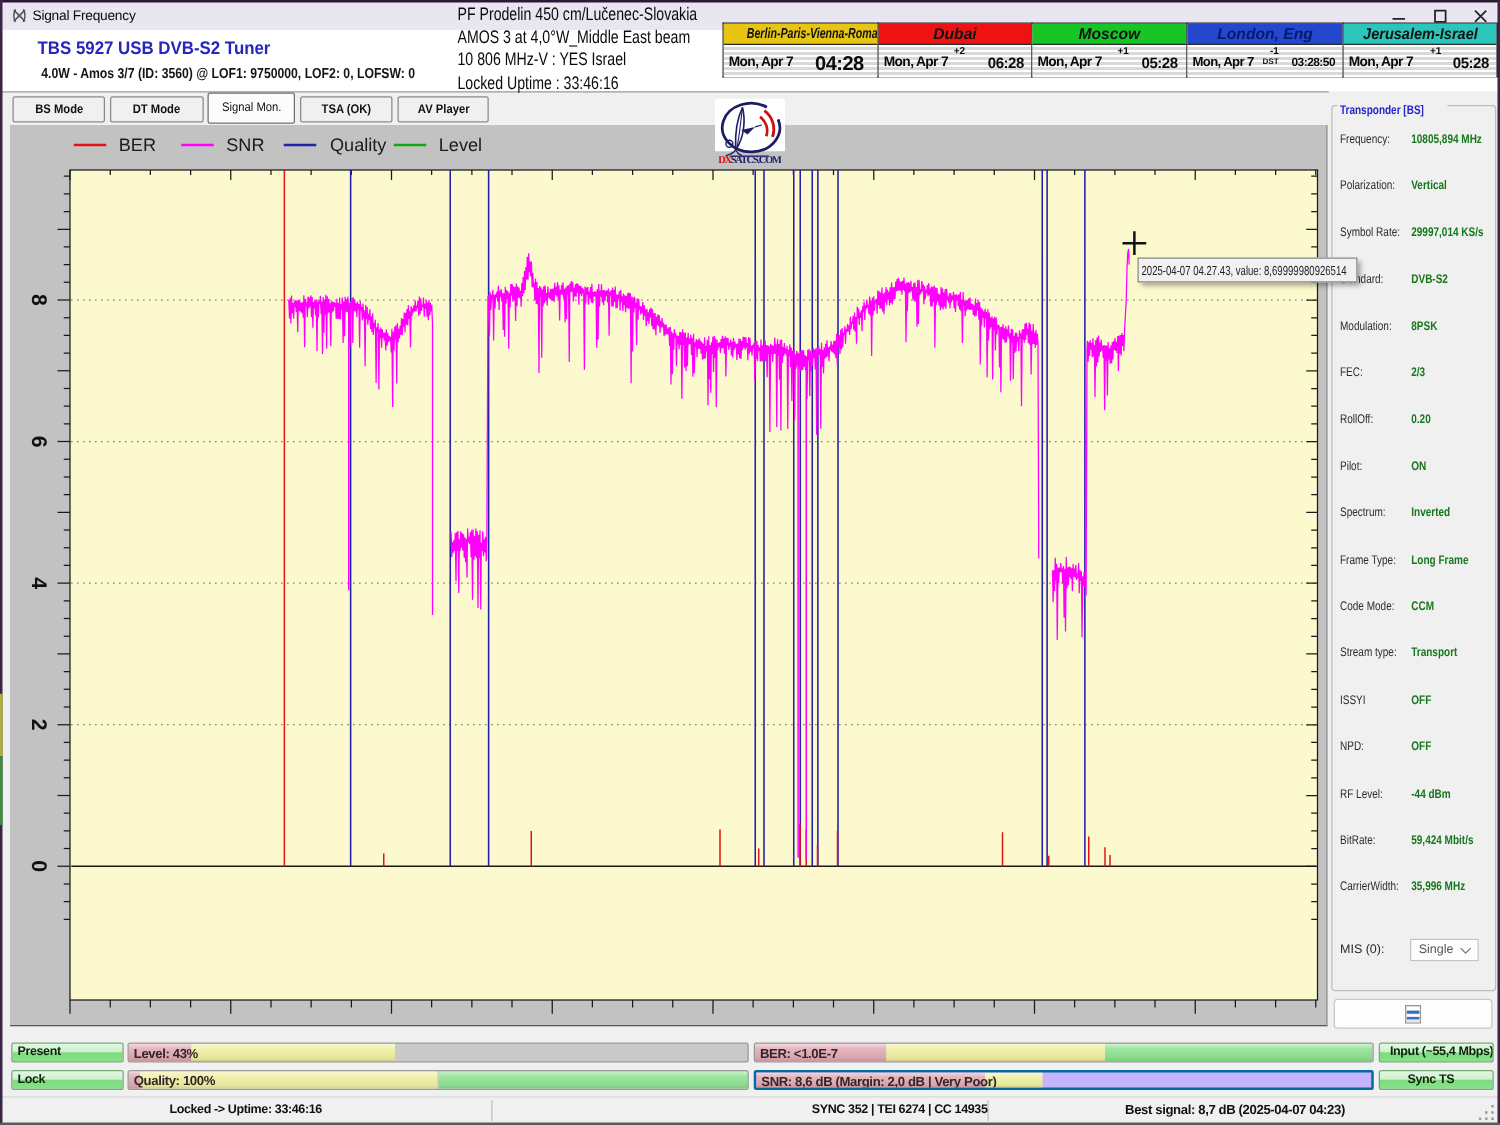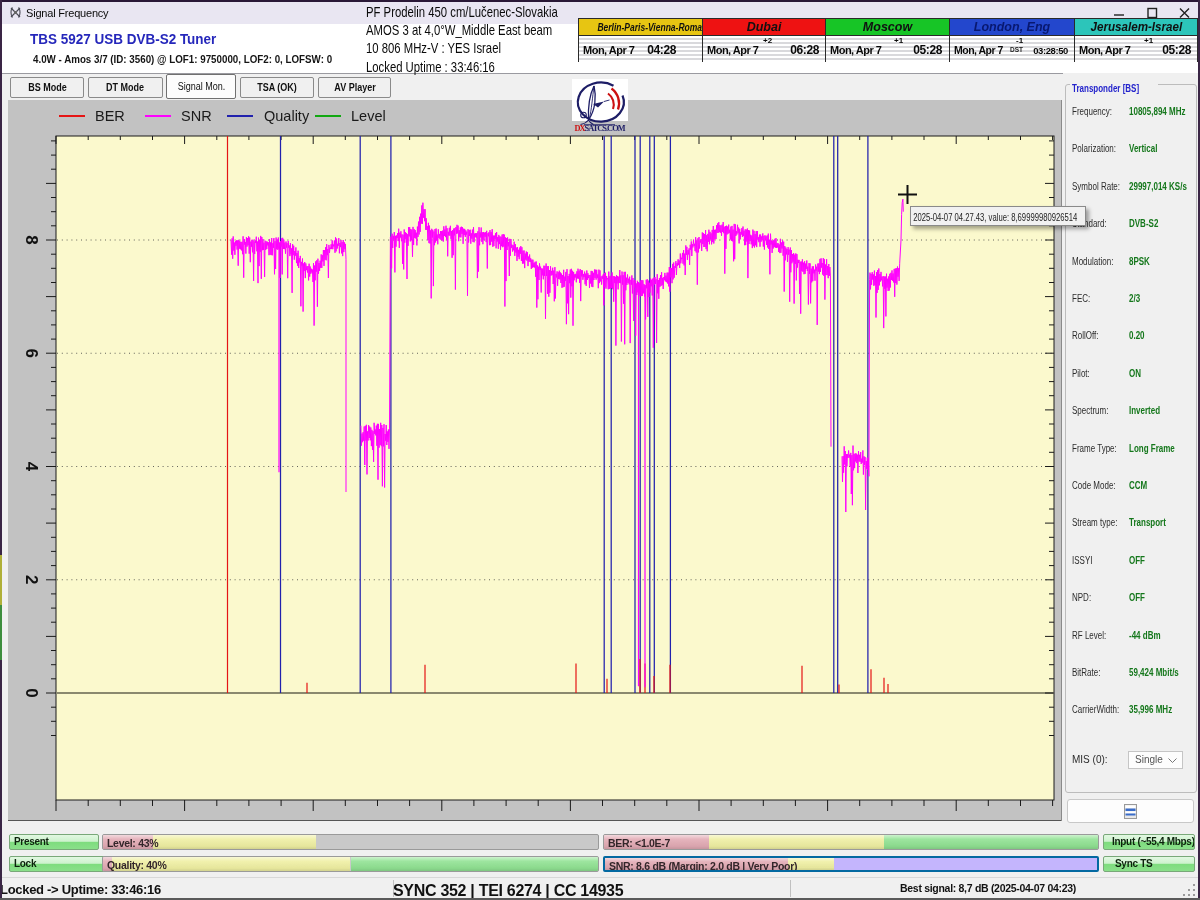--- a/index.html
+++ b/index.html
@@ -33,21 +33,21 @@
 <div class="abs" style="left:0;top:73px;width:1063px;height:1px;background:#9a9aa0"></div>
 <div class="abs" style="left:30px;top:31px;font-size:14.5px;font-weight:bold;color:#2527bb;transform:scaleX(0.93);transform-origin:0 0;white-space:nowrap">TBS 5927 USB DVB-S2 Tuner</div>
 <div class="abs" style="left:33px;top:53px;font-size:11.5px;font-weight:bold;color:#141414;transform:scaleX(0.85);transform-origin:0 0;white-space:nowrap">4.0W - Amos 3/7 (ID: 3560) @ LOF1: 9750000, LOF2: 0, LOFSW: 0</div>
 <div class="abs" style="left:366px;top:3px;font-size:14.5px;line-height:18.2px;color:#0a0a0a;transform:scaleX(0.78);transform-origin:0 0;white-space:nowrap">PF Prodelin 450 cm/Lučenec-Slovakia<br>AMOS 3 at 4,0°W_Middle East beam<br>10 806 MHz-V : YES Israel<br>Locked Uptime : 33:46:16</div>
 
 <div style="position:absolute;left:578px;top:18px;height:44px;display:flex;z-index:6">
 <div style="width:124px;height:44px;border:1px solid #2a2a2a;border-right-width:0;box-sizing:border-box;position:relative">
 <div style="height:16px;background:#e7c512;border-bottom:1px solid #2a2a2a;color:#111;font-style:italic;font-weight:bold;font-size:11.5px;line-height:16px;white-space:nowrap"><span style="display:inline-block;transform:scaleX(0.74);transform-origin:50% 50%">Berlin-Paris-Vienna-Roma</span></div>
 <div style="height:26px;background:repeating-linear-gradient(#ffffff 0 2px,#d9d9dc 2px 4px);position:relative;font-weight:bold;color:#0a0a0a">
 <span style="position:absolute;left:4px;top:8px;font-size:11px;letter-spacing:-0.5px;white-space:nowrap">Mon, Apr 7</span>
-<span style="position:absolute;right:26px;top:7px;font-size:12px;letter-spacing:-0.4px">04:28</span>
+<span style="position:absolute;right:11px;top:7px;font-size:16px;letter-spacing:-0.4px">04:28</span>
 </div>
     </div>
 <div style="width:123px;height:44px;border:1px solid #2a2a2a;border-right-width:0;box-sizing:border-box;position:relative">
 <div style="height:16px;background:#ee1212;border-bottom:1px solid #2a2a2a;color:#111;font-style:italic;font-weight:bold;font-size:12.5px;text-align:center;line-height:16px;white-space:nowrap"><span style="display:inline-block;transform:scaleX(1.0);transform-origin:50% 50%">Dubai</span></div>
 <div style="height:26px;background:repeating-linear-gradient(#ffffff 0 2px,#d9d9dc 2px 4px);position:relative;font-weight:bold;color:#0a0a0a">
 <span style="position:absolute;left:4px;top:8px;font-size:11px;letter-spacing:-0.5px;white-space:nowrap">Mon, Apr 7</span>
         <span style="position:absolute;left:60px;top:0px;font-size:8px;font-weight:bold">+2</span>
 <span style="position:absolute;right:6px;top:7px;font-size:12px;letter-spacing:-0.4px">06:28</span>
 </div>
     </div>
@@ -345,51 +345,51 @@
 <svg width="13" height="15" style="position:absolute;left:56px;top:4px" viewBox="0 0 13 15">
 <rect x="0.5" y="0.5" width="12" height="14" fill="#e8e8e8" stroke="#999"></rect>
 <rect x="1.5" y="1.5" width="10" height="3" fill="#fff"></rect>
 <rect x="1.5" y="4.5" width="10" height="2.5" fill="#3a6cc8"></rect>
 <rect x="1.5" y="7.5" width="10" height="2" fill="#fff"></rect>
 <rect x="1.5" y="9.5" width="10" height="2" fill="#3a6cc8"></rect>
 </svg>
 </div>
 
 <div style="position:absolute;left:9px;top:834px;width:90px;height:16px;border:1px solid #79a879;border-radius:2px;box-sizing:border-box;background:linear-gradient(#e2f8e2 0%,#cdf2cd 45%,#7edc7e 52%,#8ae08a 100%);font-size:10px;font-weight:bold;color:#0c220c;padding-left:4px;line-height:14px;white-space:nowrap;overflow:hidden;letter-spacing:-0.3px">Present</div>
-<div style="position:absolute;left:9px;top:856px;width:100px;height:16px;border:1px solid #79a879;border-radius:2px;box-sizing:border-box;background:linear-gradient(#e2f8e2 0%,#cdf2cd 45%,#7edc7e 52%,#8ae08a 100%);font-size:10px;font-weight:bold;color:#0c220c;padding-left:4px;line-height:14px;white-space:nowrap;overflow:hidden;letter-spacing:-0.3px">Lock</div>
+<div style="position:absolute;left:9px;top:856px;width:90px;height:16px;border:1px solid #79a879;border-radius:2px;box-sizing:border-box;background:linear-gradient(#e2f8e2 0%,#cdf2cd 45%,#7edc7e 52%,#8ae08a 100%);font-size:10px;font-weight:bold;color:#0c220c;padding-left:4px;line-height:14px;white-space:nowrap;overflow:hidden;letter-spacing:-0.3px">Lock</div>
 <div style="position:absolute;left:1103px;top:834px;width:92px;height:16px;border:1px solid #79a879;border-radius:2px;box-sizing:border-box;background:linear-gradient(#e2f8e2 0%,#cdf2cd 45%,#7edc7e 52%,#8ae08a 100%);font-size:10px;font-weight:bold;color:#0c220c;padding-left:8px;line-height:14px;white-space:nowrap;overflow:hidden;letter-spacing:-0.3px">Input (~55,4 Mbps)</div>
-<div style="position:absolute;left:1103px;top:856px;width:92px;height:16px;border:1px solid #79a879;border-radius:2px;box-sizing:border-box;background:linear-gradient(#e2f8e2 0%,#cdf2cd 45%,#7edc7e 52%,#8ae08a 100%);font-size:10px;font-weight:bold;color:#0c220c;padding-left:11px;line-height:14px;white-space:nowrap;overflow:hidden;letter-spacing:-0.3px">Sync TS</div>
+<div style="position:absolute;left:1103px;top:856px;width:92px;height:16px;border:1px solid #79a879;border-radius:2px;box-sizing:border-box;background:linear-gradient(#e2f8e2 0%,#cdf2cd 45%,#7edc7e 52%,#8ae08a 100%);font-size:10px;font-weight:bold;color:#0c220c;padding-left:22px;line-height:14px;white-space:nowrap;overflow:hidden;letter-spacing:-0.3px">Sync TS</div>
 <div style="position:absolute;left:102px;top:834px;width:497px;height:16px;border:1px solid #9a9a9a;border-radius:2px;box-sizing:border-box;overflow:hidden;background:#c9c9c9">
     <div style="position:absolute;left:0.0%;top:0;width:10.2%;height:100%;background:linear-gradient(rgba(255,255,255,0.55) 0%,rgba(255,255,255,0.12) 30%,rgba(0,0,0,0.04) 80%,rgba(0,0,0,0.12) 100%),linear-gradient(#e2aab4,#e2aab4)"></div>
     <div style="position:absolute;left:10.2%;top:0;width:32.8%;height:100%;background:linear-gradient(rgba(255,255,255,0.55) 0%,rgba(255,255,255,0.12) 30%,rgba(0,0,0,0.04) 80%,rgba(0,0,0,0.12) 100%),linear-gradient(#efefa2,#efefa2)"></div>
 <span style="position:absolute;left:4px;top:2px;font-size:10.5px;font-weight:bold;color:#33262a;letter-spacing:-0.3px;white-space:nowrap">Level: 43%</span>
   </div>
 <div style="position:absolute;left:102px;top:856px;width:497px;height:16px;border:1px solid #9a9a9a;border-radius:2px;box-sizing:border-box;overflow:hidden;background:#c9c9c9">
     <div style="position:absolute;left:0.0%;top:0;width:1.8%;height:100%;background:linear-gradient(rgba(255,255,255,0.55) 0%,rgba(255,255,255,0.12) 30%,rgba(0,0,0,0.04) 80%,rgba(0,0,0,0.12) 100%),linear-gradient(#e2aab4,#e2aab4)"></div>
     <div style="position:absolute;left:1.8%;top:0;width:48.2%;height:100%;background:linear-gradient(rgba(255,255,255,0.55) 0%,rgba(255,255,255,0.12) 30%,rgba(0,0,0,0.04) 80%,rgba(0,0,0,0.12) 100%),linear-gradient(#efefa2,#efefa2)"></div>
     <div style="position:absolute;left:50.0%;top:0;width:50.0%;height:100%;background:linear-gradient(rgba(255,255,255,0.55) 0%,rgba(255,255,255,0.12) 30%,rgba(0,0,0,0.04) 80%,rgba(0,0,0,0.12) 100%),linear-gradient(#90e292,#90e292)"></div>
-<span style="position:absolute;left:4px;top:2px;font-size:10.5px;font-weight:bold;color:#33262a;letter-spacing:-0.3px;white-space:nowrap">Quality: 40%</span>
+<span style="position:absolute;left:4px;top:2px;font-size:10.5px;font-weight:bold;color:#33262a;letter-spacing:-0.3px;white-space:nowrap">Quality: 100%</span>
   </div>
 <div style="position:absolute;left:603px;top:834px;width:496px;height:16px;border:1px solid #9a9a9a;border-radius:2px;box-sizing:border-box;overflow:hidden;background:#c9c9c9">
     <div style="position:absolute;left:0.0%;top:0;width:21.3%;height:100%;background:linear-gradient(rgba(255,255,255,0.55) 0%,rgba(255,255,255,0.12) 30%,rgba(0,0,0,0.04) 80%,rgba(0,0,0,0.12) 100%),linear-gradient(#e2aab4,#e2aab4)"></div>
     <div style="position:absolute;left:21.3%;top:0;width:35.3%;height:100%;background:linear-gradient(rgba(255,255,255,0.55) 0%,rgba(255,255,255,0.12) 30%,rgba(0,0,0,0.04) 80%,rgba(0,0,0,0.12) 100%),linear-gradient(#efefa2,#efefa2)"></div>
     <div style="position:absolute;left:56.6%;top:0;width:43.4%;height:100%;background:linear-gradient(rgba(255,255,255,0.55) 0%,rgba(255,255,255,0.12) 30%,rgba(0,0,0,0.04) 80%,rgba(0,0,0,0.12) 100%),linear-gradient(#90e292,#90e292)"></div>
 <span style="position:absolute;left:4px;top:2px;font-size:10.5px;font-weight:bold;color:#33262a;letter-spacing:-0.3px;white-space:nowrap">BER: &lt;1.0E-7</span>
   </div>
 <div style="position:absolute;left:603px;top:856px;width:496px;height:16px;border:2px solid #0369a1;border-radius:2px;box-sizing:border-box;overflow:hidden;background:#c4b5fd">
     <div style="position:absolute;left:0.0%;top:0;width:37.1%;height:100%;background:linear-gradient(rgba(255,255,255,0.55) 0%,rgba(255,255,255,0.12) 30%,rgba(0,0,0,0.04) 80%,rgba(0,0,0,0.12) 100%),linear-gradient(#e2aab4,#e2aab4)"></div>
     <div style="position:absolute;left:37.1%;top:0;width:9.4%;height:100%;background:linear-gradient(rgba(255,255,255,0.55) 0%,rgba(255,255,255,0.12) 30%,rgba(0,0,0,0.04) 80%,rgba(0,0,0,0.12) 100%),linear-gradient(#efefa2,#efefa2)"></div>
 <span style="position:absolute;left:4px;top:2px;font-size:10.5px;font-weight:bold;color:#33262a;letter-spacing:-0.3px;white-space:nowrap">SNR: 8,6 dB (Margin: 2,0 dB | Very Poor)</span>
   </div>
 
 <div class="abs" style="left:0;top:877px;width:1200px;height:1px;background:#d8d8d8"></div>
 <div class="abs" style="left:393px;top:880px;width:1px;height:17px;background:#c0c0c0"></div>
 <div class="abs" style="left:790px;top:880px;width:1px;height:17px;background:#c0c0c0"></div>
-<div class="abs" style="left:0px;top:882px;width:393px;font-size:13px;font-weight:bold;color:#111;letter-spacing:-0.3px">Locked -&gt; Uptime: 33:46:16</div>
-<div class="abs" style="left:393px;top:882px;width:397px;text-align:left;font-size:16px;font-weight:bold;color:#111;letter-spacing:-0.3px">SYNC 352 | TEI 6274 | CC 14935</div>
+<div class="abs" style="left:0px;top:882px;width:393px;text-align:center;font-size:10px;font-weight:bold;color:#111;letter-spacing:-0.3px">Locked -&gt; Uptime: 33:46:16</div>
+<div class="abs" style="left:393px;top:882px;width:397px;text-align:right;font-size:10px;font-weight:bold;color:#111;letter-spacing:-0.3px">SYNC 352 | TEI 6274 | CC 14935</div>
 <div class="abs" style="left:790px;top:882px;width:396px;text-align:center;font-size:10.5px;font-weight:bold;color:#111;letter-spacing:-0.3px">Best signal: 8,7 dB (2025-04-07 04:23)</div>
 <svg width="14" height="14" style="position:absolute;left:1183px;top:884px">
 <g fill="#9a9a9a">
       <rect x="10" y="10" width="2" height="2"></rect>
       <rect x="10" y="5" width="2" height="2"></rect>
       <rect x="10" y="0" width="2" height="2"></rect>
       <rect x="5" y="10" width="2" height="2"></rect>
       <rect x="5" y="5" width="2" height="2"></rect>
       <rect x="0" y="10" width="2" height="2"></rect>
     </g>

